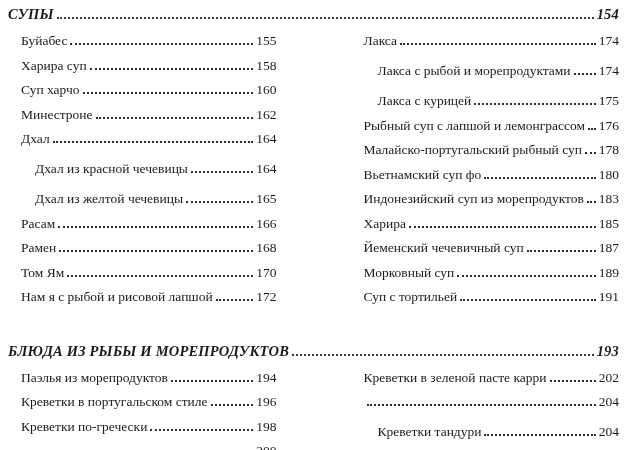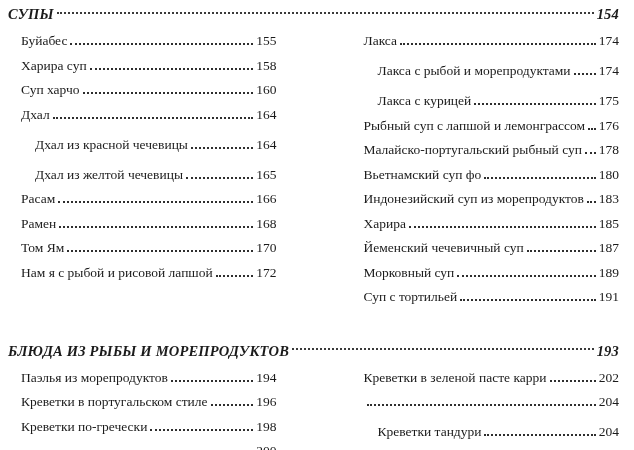--- a/index.html
+++ b/index.html
@@ -29,21 +29,20 @@
     border-bottom: 2px dotted #2e2e2e;
     margin: 0 3px 3px 3px;
   }
   .header-row {
     font-size: 14.5px;
     line-height: 16px;
     font-weight: bold;
     font-style: italic;
     letter-spacing: 0.2px;
     margin-bottom: 12px;
-    align-items: center;
   }
   .header-row .dots {
     border-bottom: 2px dotted #3a3a3a;
   }
   .section + .section {
     margin-top: 28px;
   }
   .columns {
     display: flex;
     gap: 74px;
@@ -87,20 +86,25 @@
             <span class="title">Харира суп</span>
             <span class="dots"></span>
             <span class="pagenum">158</span>
           </div>
           <div class="row entry-row">
             <span class="title">Суп харчо</span>
             <span class="dots"></span>
             <span class="pagenum">160</span>
           </div>
           <div class="row entry-row">
+            <span class="title">Минестроне</span>
+            <span class="dots"></span>
+            <span class="pagenum">162</span>
+          </div>
+          <div class="row entry-row">
             <span class="title">Дхал</span>
             <span class="dots"></span>
             <span class="pagenum">164</span>
           </div>
           <div class="row entry-row indented">
             <span class="title">Дхал из красной чечевицы</span>
             <span class="dots"></span>
             <span class="pagenum">164</span>
           </div>
           <div class="row entry-row indented">

